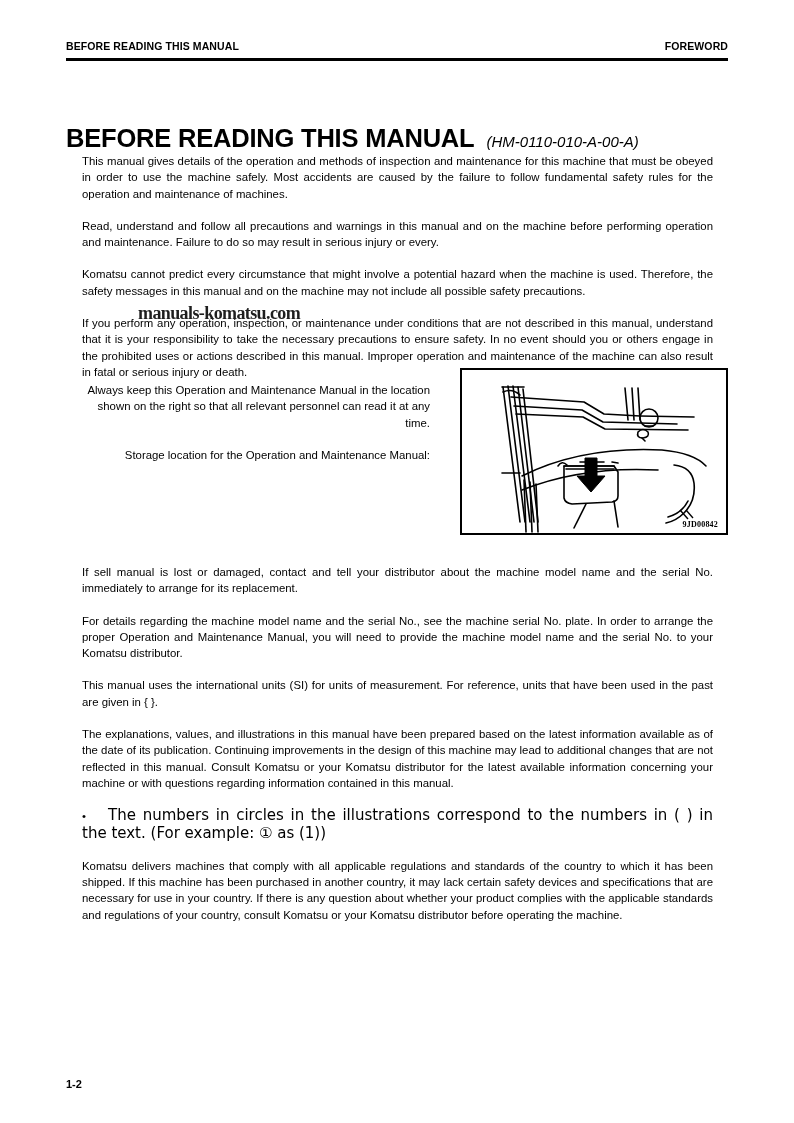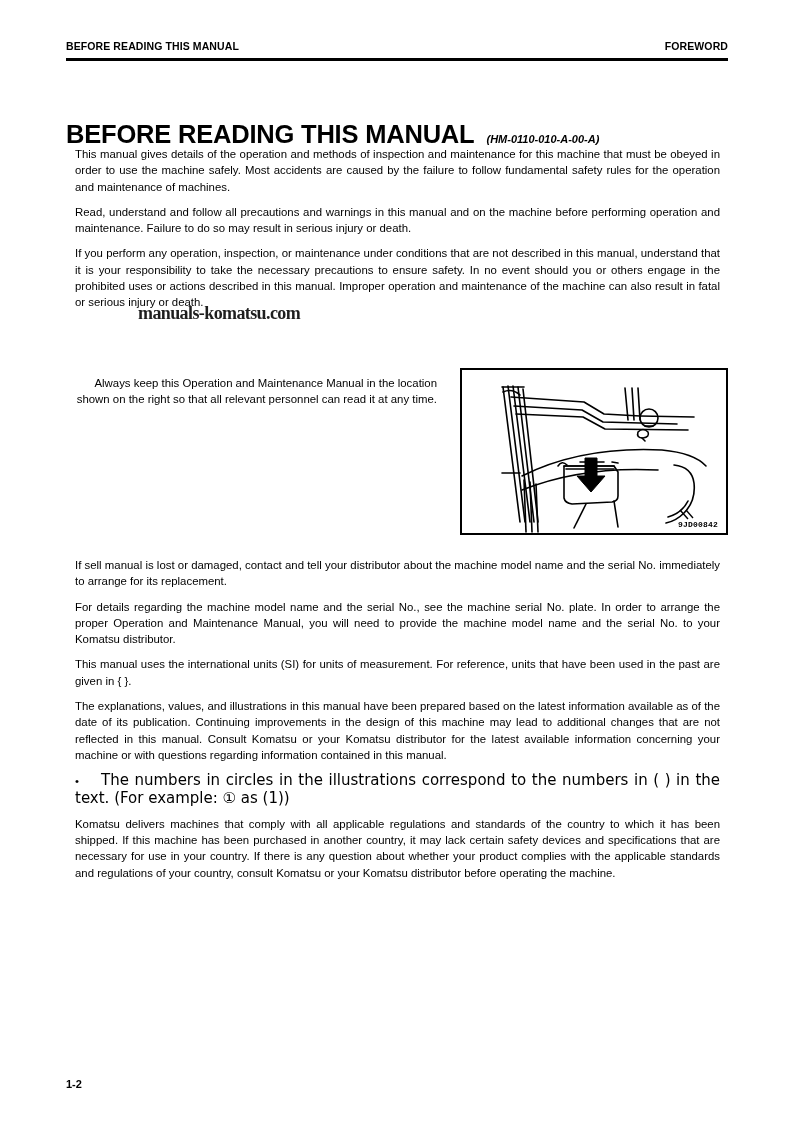--- a/index.html
+++ b/index.html
@@ -57,38 +57,38 @@
     display: flex;
     align-items: baseline;
   }
   .title-main {
     font-size: 25.5px;
     font-weight: bold;
     letter-spacing: -0.2px;
     white-space: nowrap;
   }
   .title-code {
-    font-size: 11px;
+    font-size: 15px;
     font-style: italic;
-    font-weight: bold;
+    font-weight: normal;
     margin-left: 12px;
     white-space: nowrap;
     margin-top: 36px;
   }
 
   
   .block {
     position: absolute;
     font-size: 11.4px;
     line-height: 16.3px;
     text-align: justify;
     color: #000;
   }
   .block p {
-    margin: 9px;
+    margin: 16px;
   }
   .justify-all p {
     text-align: justify;
     text-align-last: left;
   }
   .j-full {
     text-align: justify;
     text-align-last: justify;
   }
 
@@ -153,21 +153,21 @@
     box-sizing: border-box;
     overflow: hidden;
   }
   .figure svg { display: block; }
   .figure-code {
     position: absolute;
     right: 8px;
     bottom: 4px;
     font-size: 8px;
     font-weight: bold;
-    font-family: Liberation Mono, monospace;
+    font-family: Liberation Serif, serif;
     letter-spacing: 0.2px;
   }
 
   
   .footer {
     position: absolute;
     left: 56px;
     top: 1078px;
     font-size: 11px;
     font-weight: bold;
@@ -184,28 +184,30 @@
   </div>
   <div class="header-rule"></div>
 
   <div class="title-row">
     <span class="title-main">BEFORE READING THIS MANUAL</span>
     <span class="title-code">(HM-0110-010-A-00-A)</span>
   </div>
 
   <div class="block justify-all" id="intro-block">
     <p class="j-full">This manual gives details of the operation and methods of inspection and maintenance for this machine that must be obeyed in order to use the machine safely. Most accidents are caused by the failure to follow fundamental safety rules for the operation and maintenance of machines.</p>
-    <p class="j-full">Read, understand and follow all precautions and warnings in this manual and on the machine before performing operation and maintenance. Failure to do so may result in serious injury or death.</p>
+    <p class="j-full">Read, understand and follow all precautions and warnings in this manual and on the machine before performing operation and maintenance. Failure to do so may result in serious injury or every.</p>
+    <p class="j-full">Komatsu cannot predict every circumstance that might involve a potential hazard when the machine is used. Therefore, the safety messages in this manual and on the machine may not include all possible safety precautions.</p>
     <p class="j-full">If you perform any operation, inspection, or maintenance under conditions that are not described in this manual, understand that it is your responsibility to take the necessary precautions to ensure safety. In no event should you or others engage in the prohibited uses or actions described in this manual. Improper operation and maintenance of the machine can also result in fatal or serious injury or death.</p>
   </div>
 
   <div class="watermark">manuals-komatsu.com</div>
 
   <div class="block" id="storage-block">
     <p>Always keep this Operation and Maintenance Manual in the location shown on the right so that all relevant personnel can read it at any time.</p>
+    <p>Storage location for the Operation and Maintenance Manual:</p>
   </div>
 
   <div class="figure">
     <svg width="264" height="163" viewBox="0 0 264 163" xmlns="http://www.w3.org/2000/svg">
       <g fill="none" stroke="#000" stroke-width="1.6" stroke-linejoin="round" stroke-linecap="round">
 
         <path d="M41 17 L58 152"></path>
         <path d="M46 16 L63 152"></path>
         <path d="M51 16 L68 152"></path>
         <path d="M56 17 L72 152"></path>

